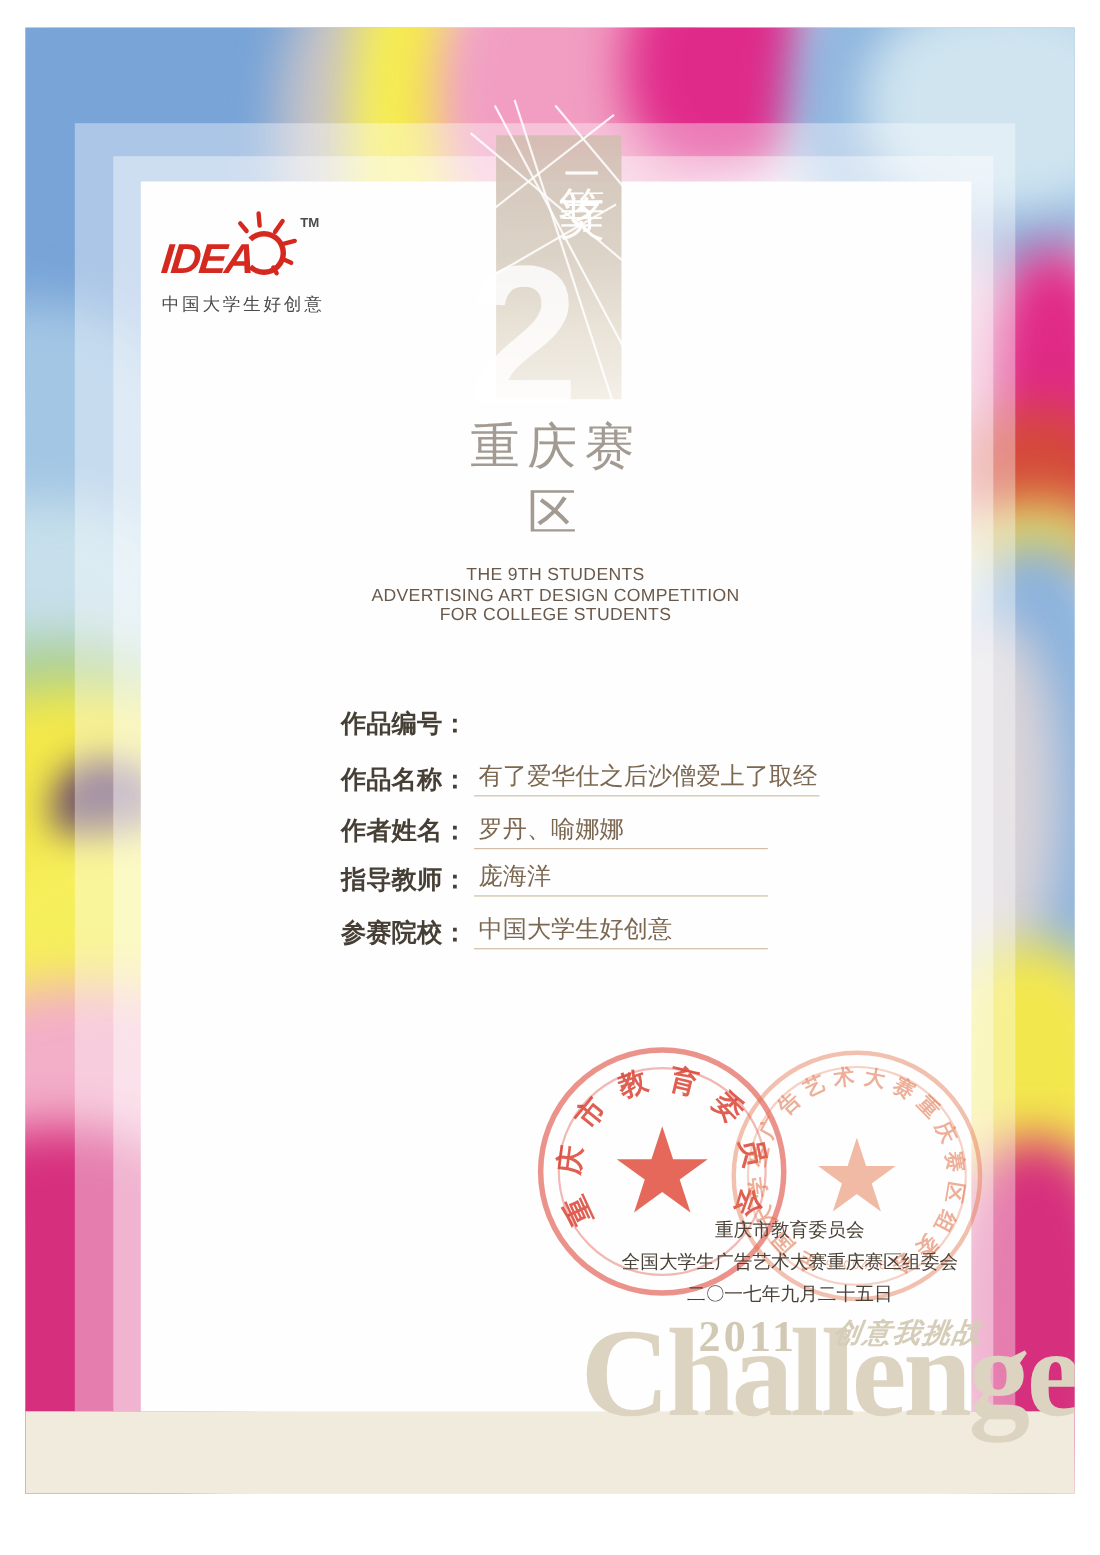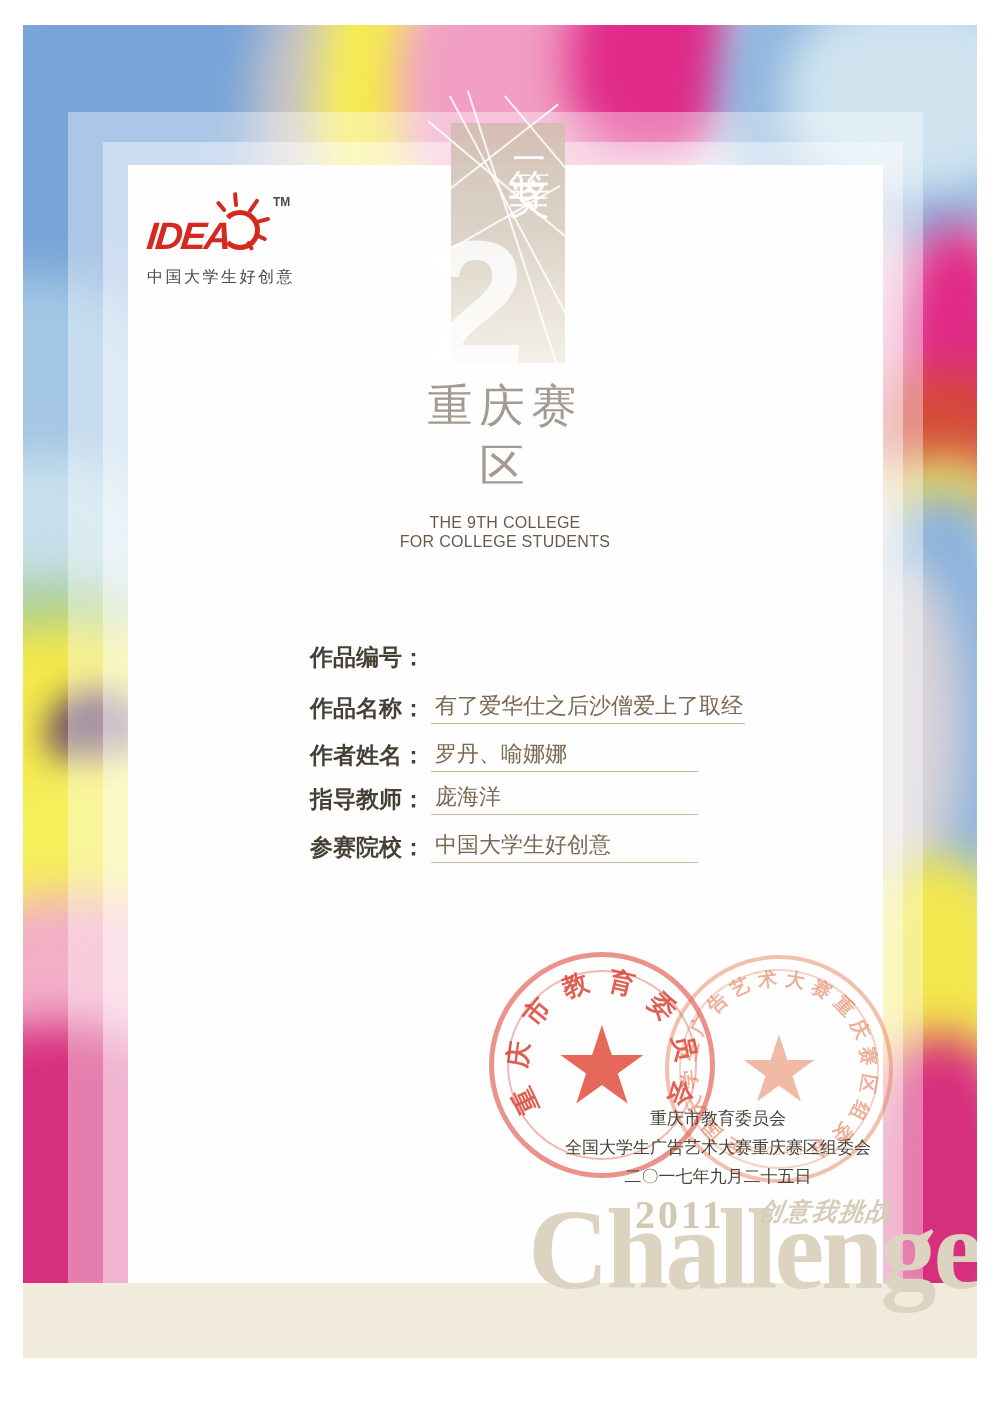--- a/index.html
+++ b/index.html
@@ -116,21 +116,22 @@
         <span class="ray" style="transform:rotate(35deg) translateY(-27px);height:16px;"></span>
         <span class="ray" style="transform:rotate(75deg) translateY(-26px);height:14px;"></span>
         <span class="ray" style="transform:rotate(115deg) translateY(-25px);height:13px;"></span>
         <span class="ray" style="transform:rotate(150deg) translateY(-24px);height:10px;"></span>
       </div>
       <div class="tm">TM</div>
       <div class="tagline">中国大学生好创意</div>
     </div>
 
     <div class="title-en">
-      <div>THE 9TH COLLEGE</div>
+      <div>THE 9TH STUDENTS</div>
+      <div>ADVERTISING ART DESIGN COMPETITION</div>
       <div>FOR COLLEGE STUDENTS</div>
     </div>
 
     <div class="frow" style="top:618px;">
       <span class="flabel">作品编号：</span>
     </div>
     <div class="frow" style="top:669px;">
       <span class="flabel">作品名称：</span>
       <span class="fvalue">有了爱华仕之后沙僧爱上了取经</span>
     </div>

